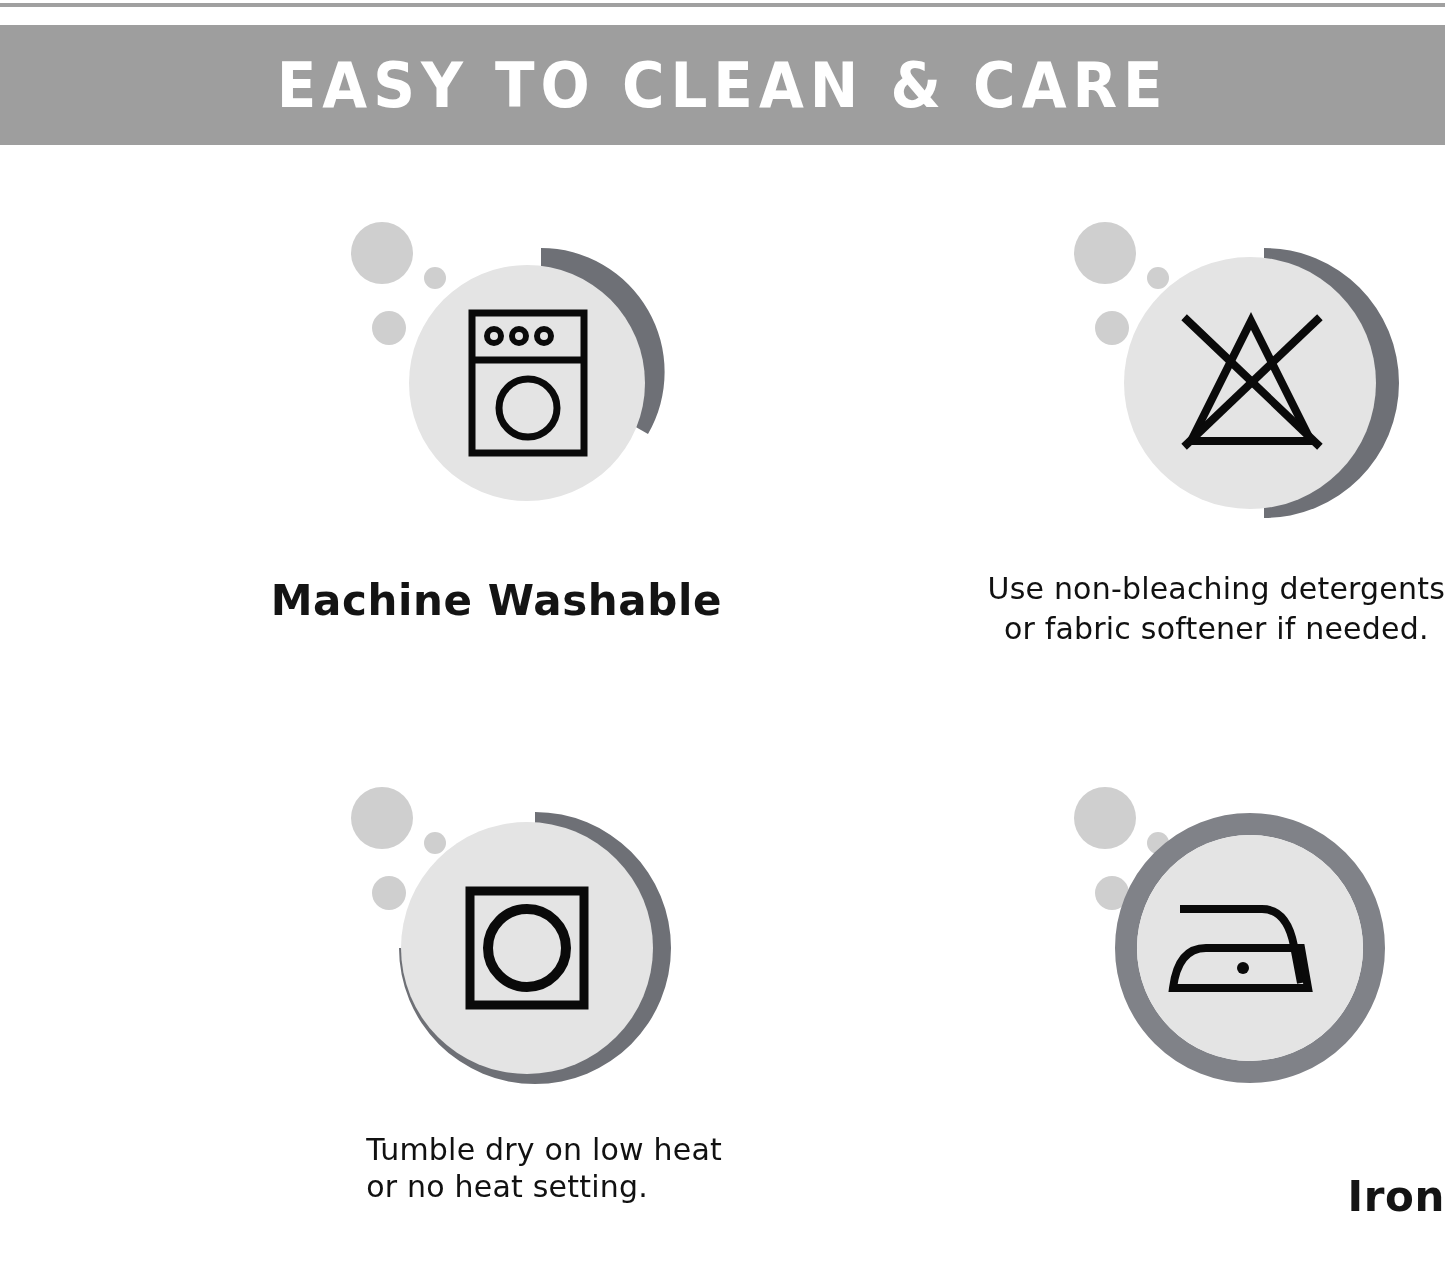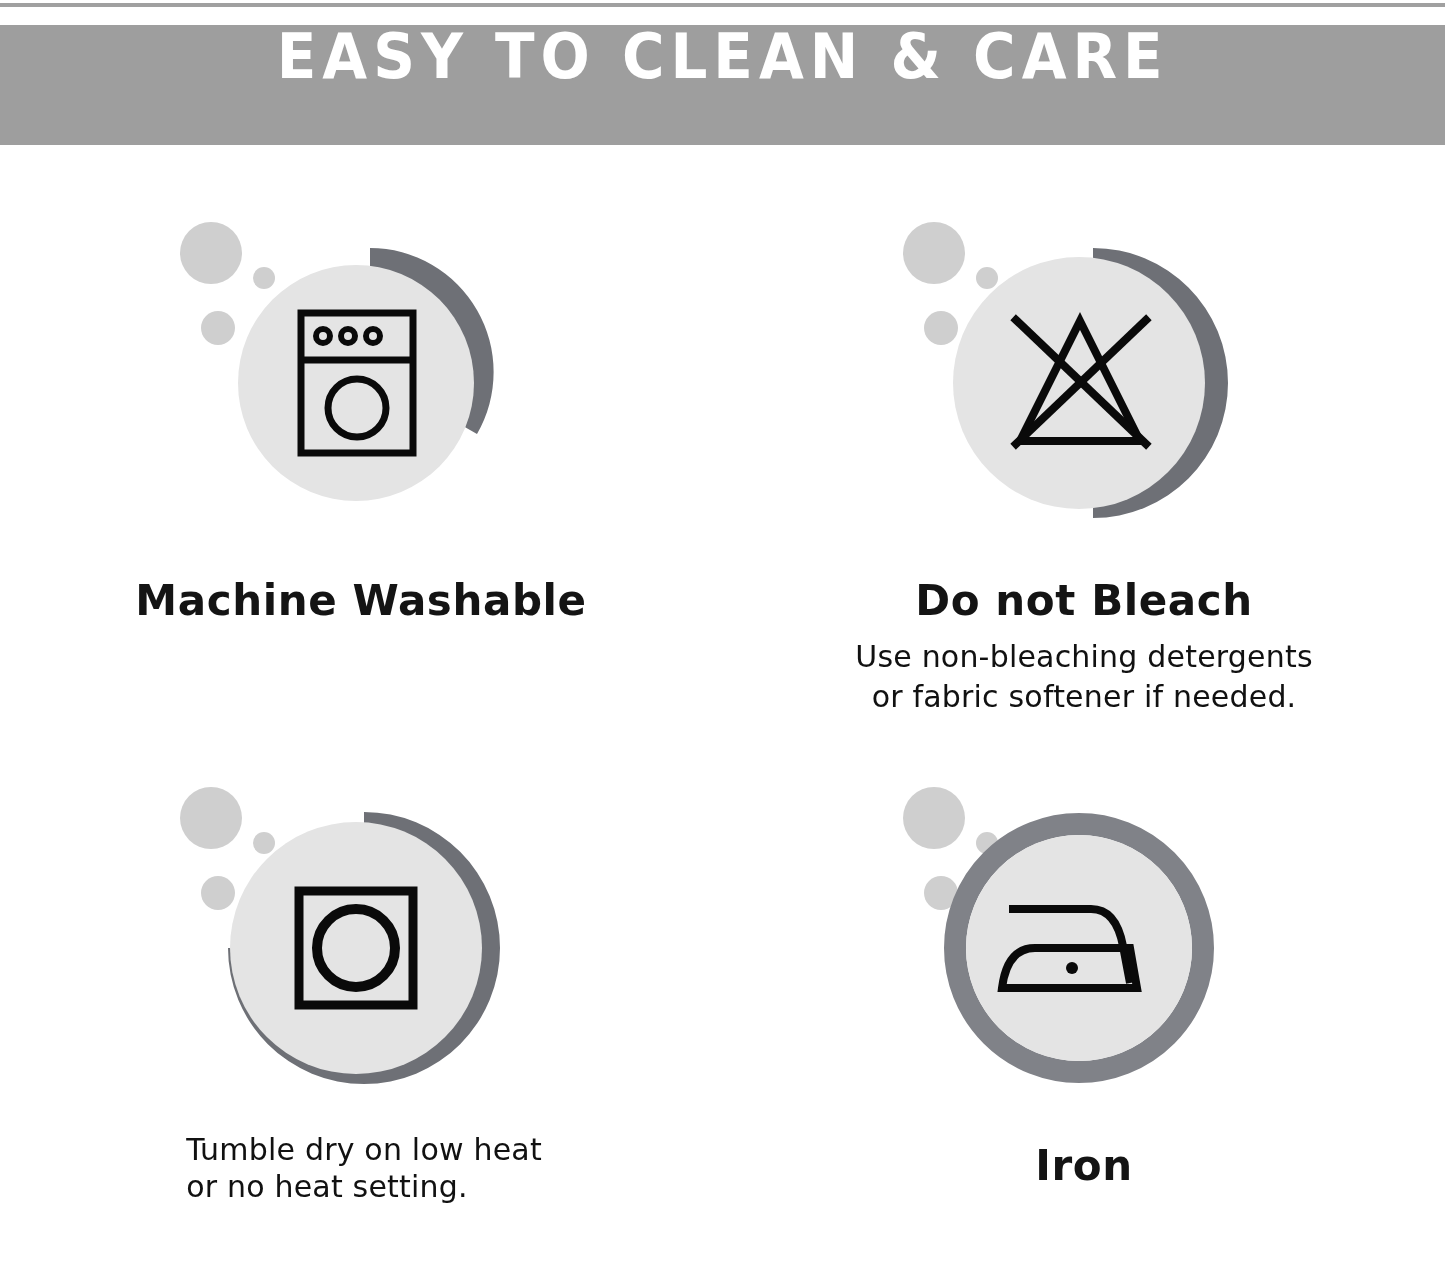--- a/index.html
+++ b/index.html
@@ -22,21 +22,21 @@
     left: 0; top: 3px;
     width: 1445px; height: 4px;
     background: #a0a0a0;
   }
   .banner {
     position: absolute;
     left: 0; top: 25px;
     width: 1445px; height: 120px;
     background: #9e9e9e;
     display: flex;
-    align-items: flex-start;
+    align-items: center;
     justify-content: center;
   }
   .banner-title {
     color: #ffffff;
     font-size: 63px;
     font-weight: 700;
     letter-spacing: 6.5px;
     line-height: 1;
     white-space: nowrap;
     transform: scaleX(0.92);
@@ -49,26 +49,26 @@
     left: 0; top: 145px;
     width: 1445px;
     height: 1118px;
   }
   .card {
     position: absolute;
     width: 722px;
     box-sizing: border-box;
     display: flex;
     flex-direction: column;
-    align-items: center;
+    align-items: flex-end;
   }
   .card-tl { left: 0;   top: 0; }
   .card-tr { left: 723px; top: 0; }
   .card-bl { left: 0;   top: 565px; }
-  .card-br { left: 723px; top: 565px; }
+  .card-br { left: 723px; top: 565px; gap: 31px; }
 
   
   .badge {
     position: relative;
     width: 380px;
     height: 352px;
     margin-top: 58px;
   }
   .badge-svg { display: block; }
 
@@ -147,21 +147,20 @@
         <path d="M 199 45 A 135 135 0 0 1 199 315 L 199 291 A 111 111 0 0 0 199 69 Z" fill="#6e7076"></path>
         <circle cx="185" cy="180" r="126" fill="#e4e4e4"></circle>
 
         <g fill="none" stroke="#0a0a0a" stroke-width="8" stroke-linecap="square">
           <path d="M 186 118 L 246 238 L 126 238 Z"></path>
           <line x1="122" y1="117" x2="252" y2="241"></line>
           <line x1="252" y1="117" x2="122" y2="241"></line>
         </g>
       </svg>
     </div>
-    <div class="card-title">Do not Bleach</div>
     <div class="card-body">Use non-bleaching detergents
 or fabric softener if needed.</div>
   </div>
 
   <div class="card card-bl">
     <div class="badge">
       <svg class="badge-svg" width="380" height="352" viewBox="0 0 380 352">
         <circle cx="40" cy="50" r="31" fill="#cfcfcf"></circle>
         <circle cx="93" cy="75" r="11" fill="#cfcfcf"></circle>
         <circle cx="47" cy="125" r="17" fill="#cfcfcf"></circle>

